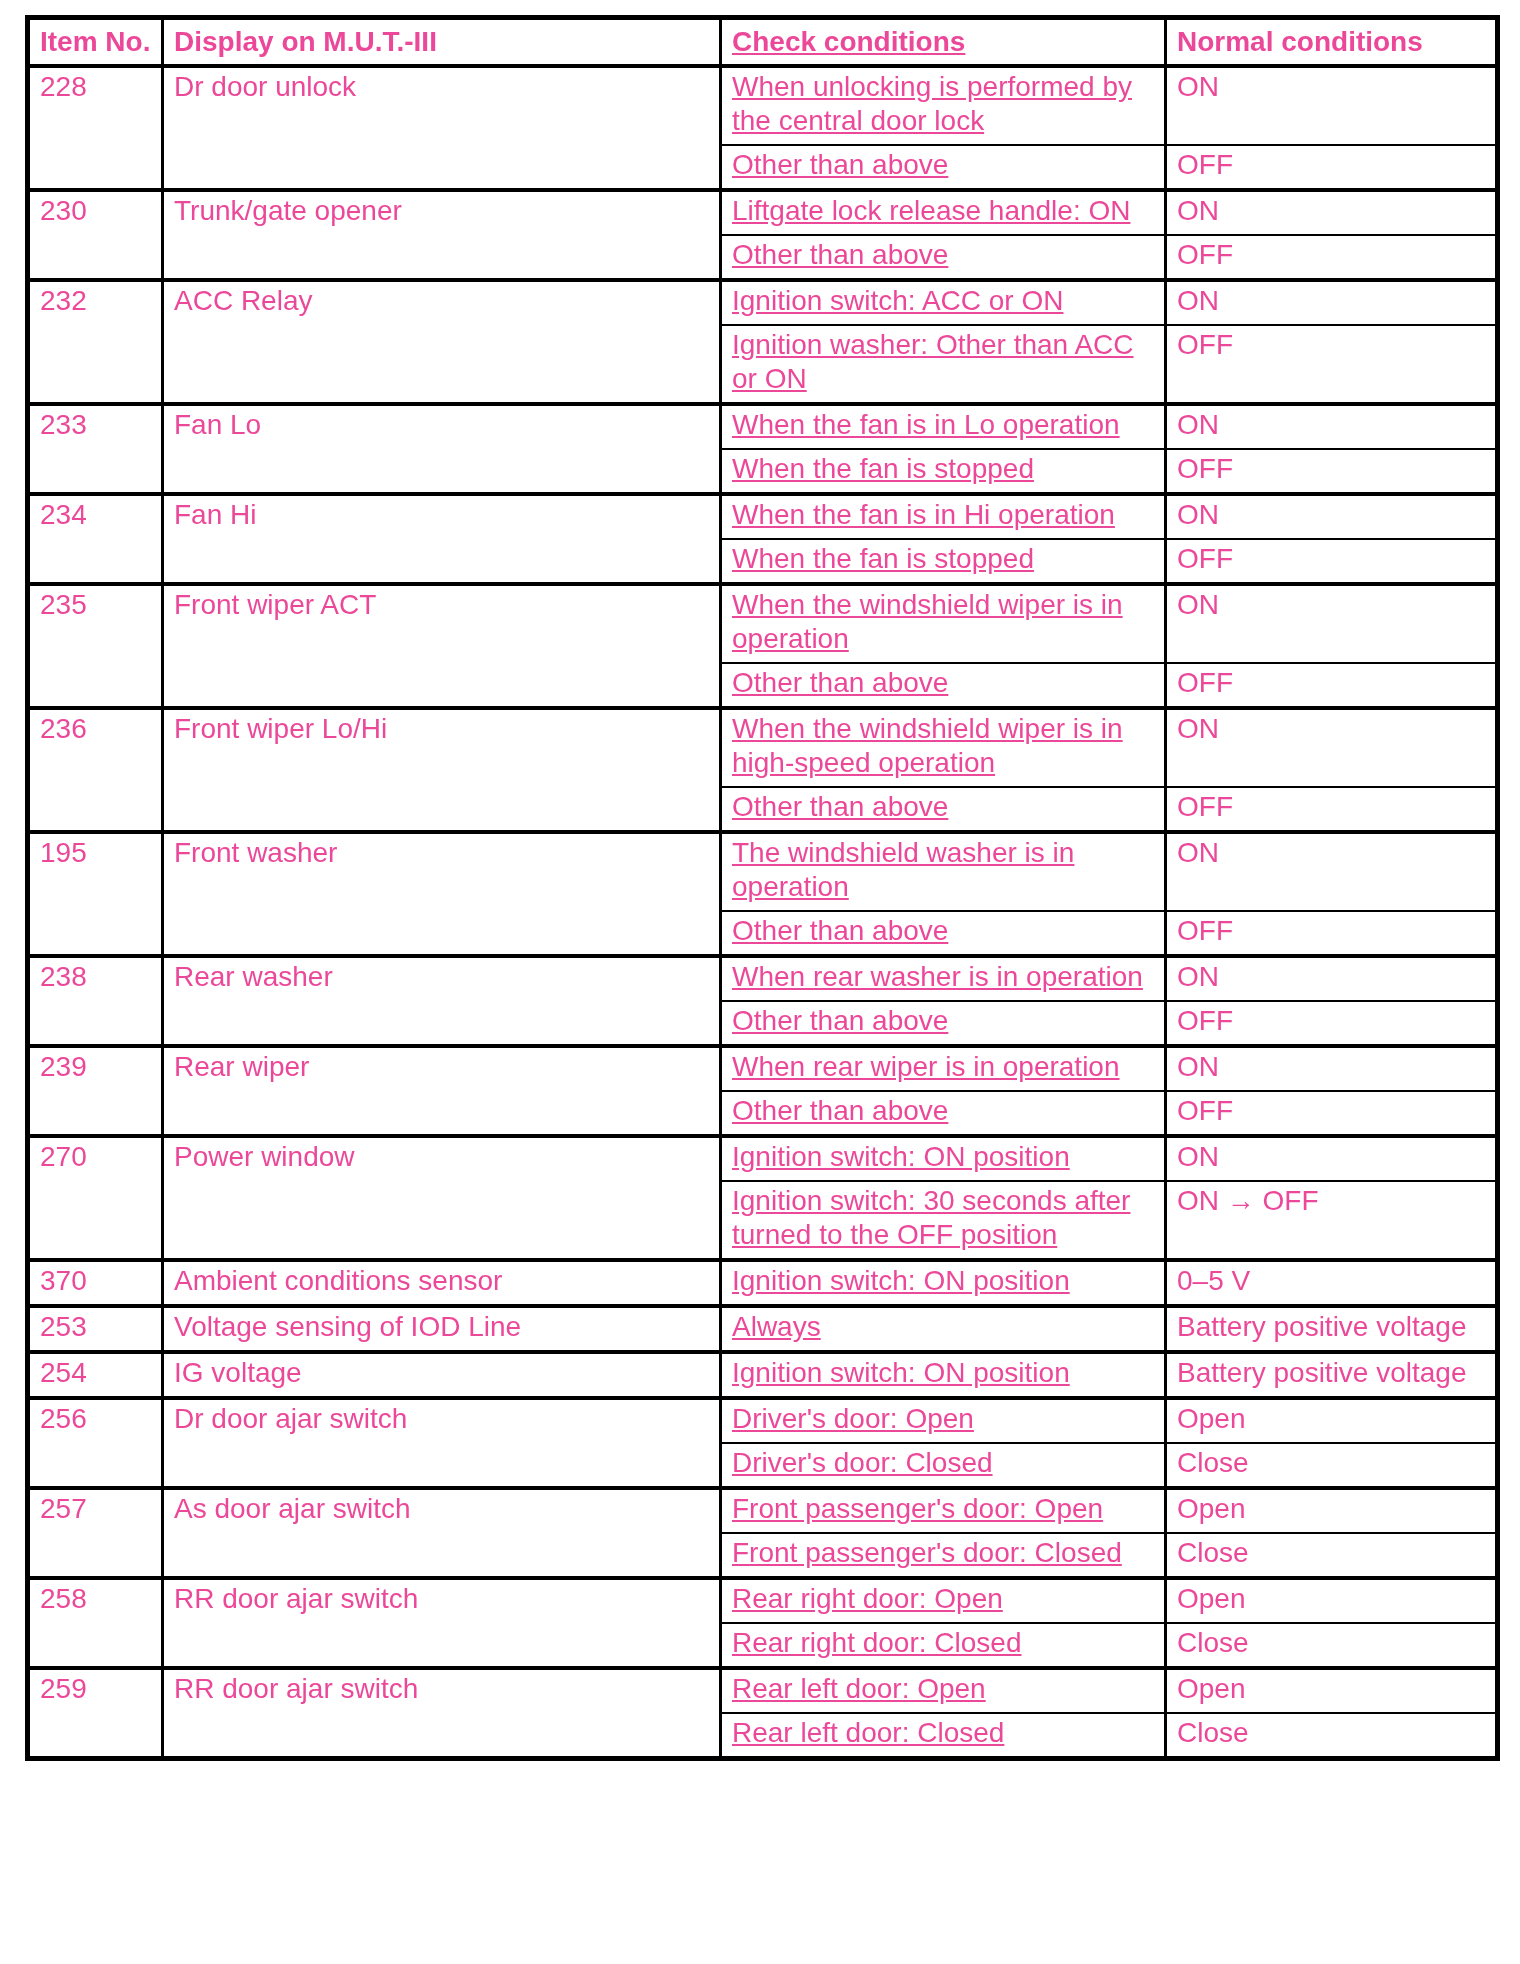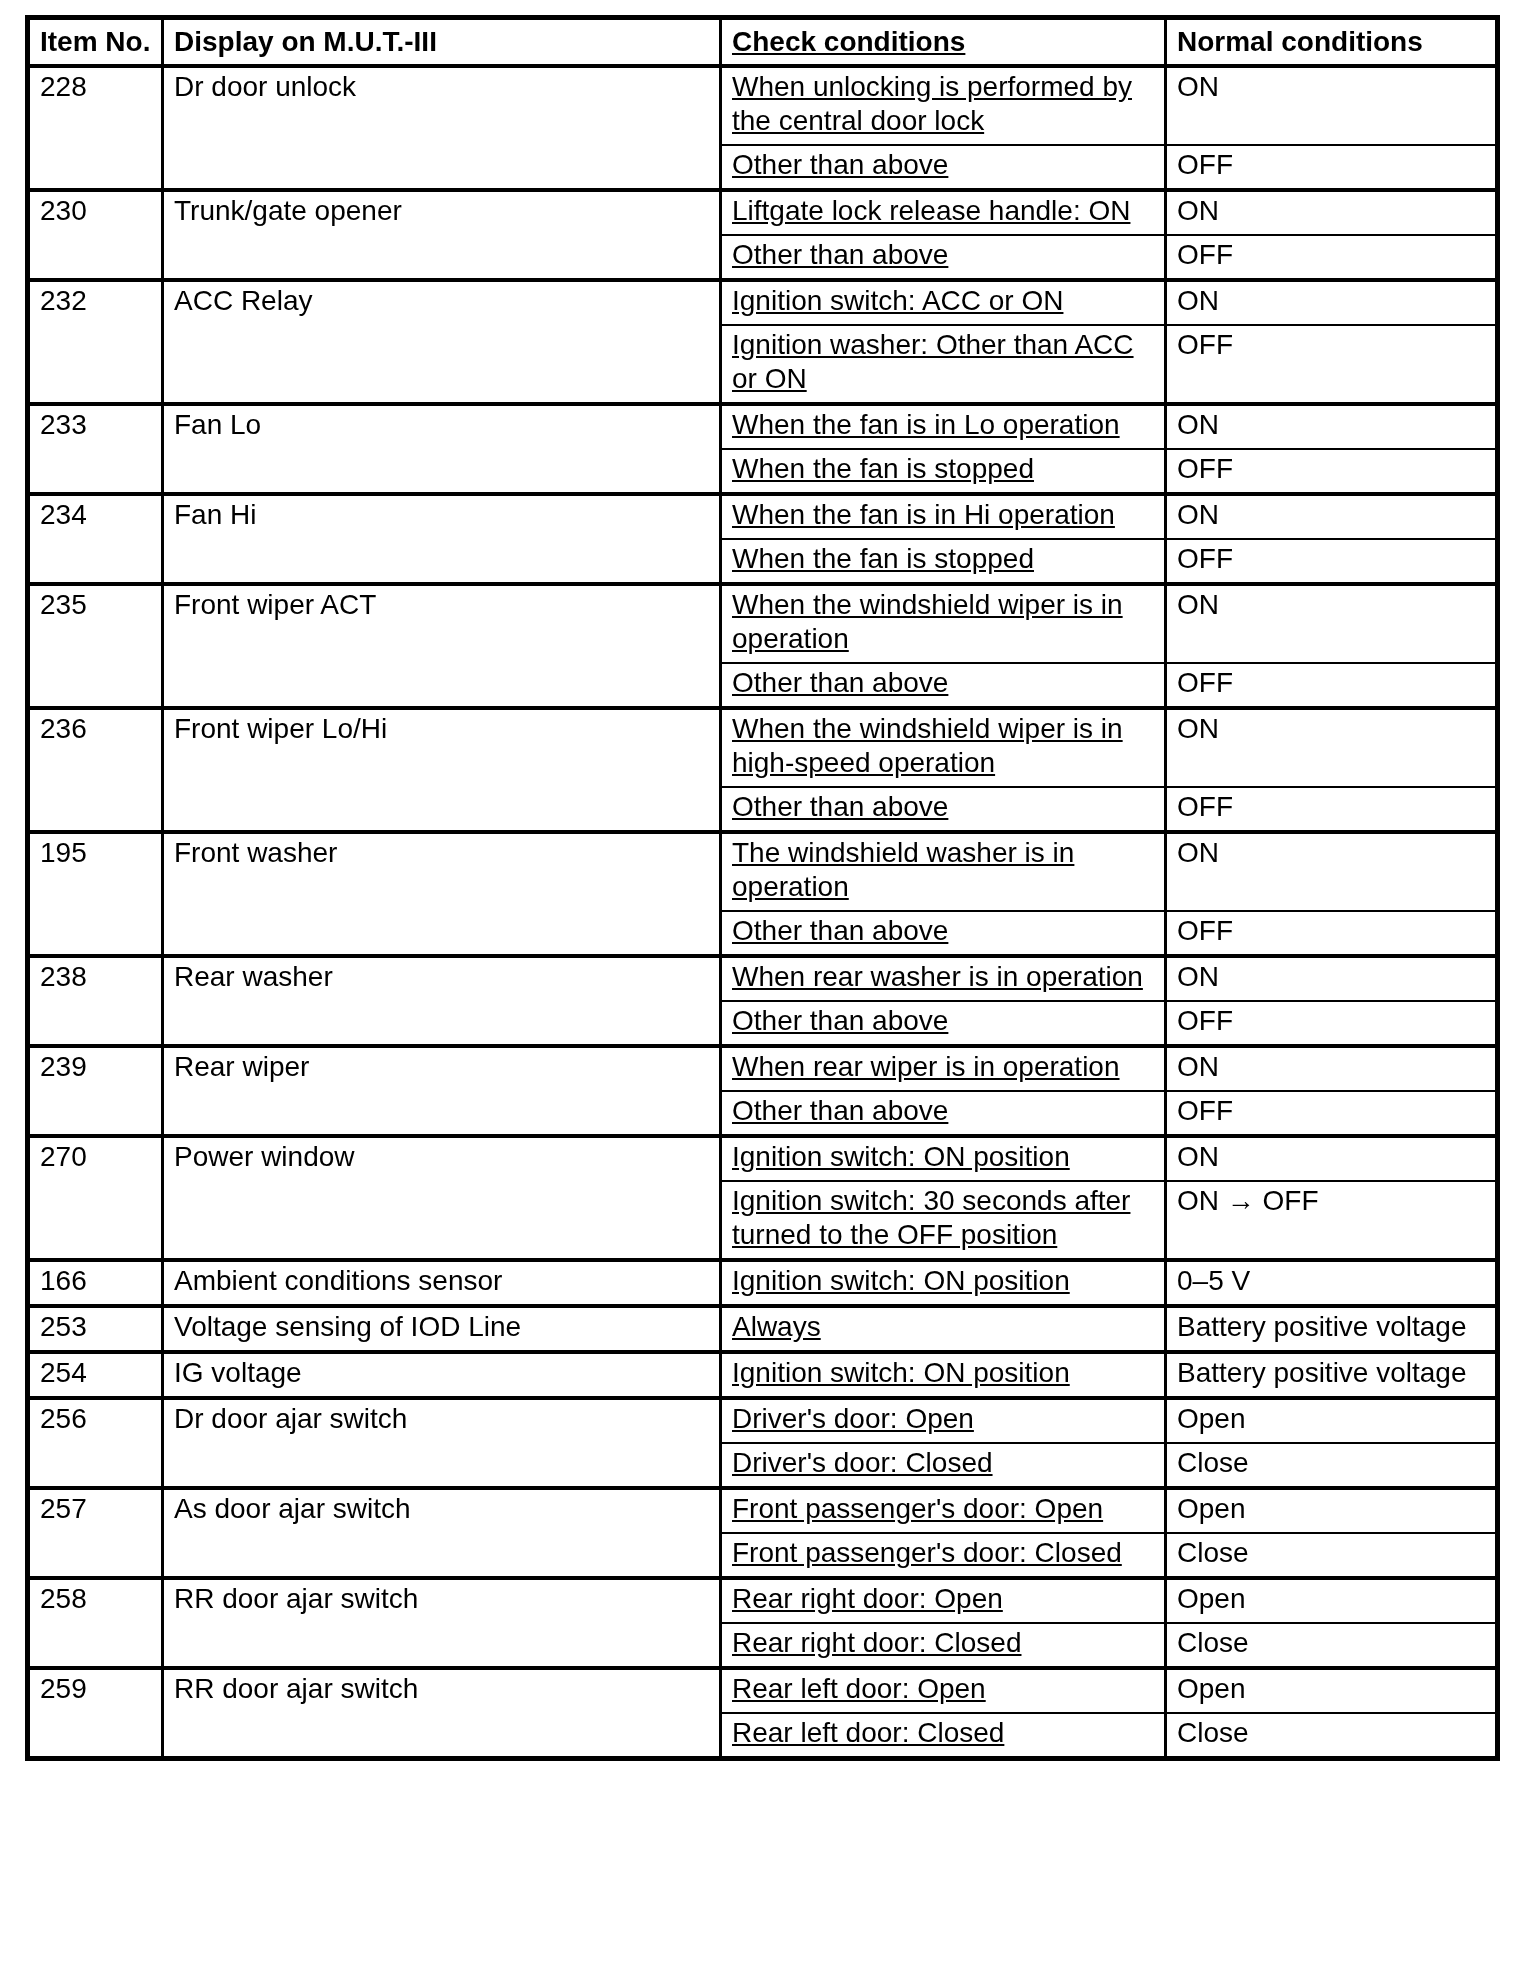--- a/index.html
+++ b/index.html
@@ -6,21 +6,21 @@
     margin: 0;
     padding: 0;
     background: #ffffff;
   }
   .page {
     width: 1520px;
     height: 1964px;
     box-sizing: border-box;
     padding: 15px 25px 10px 25px;
     background: #ffffff;
-    color: #000000;
+    color: #ec4899;
     font-family: "Liberation Sans", sans-serif;
     overflow: hidden;
   }
   table.data-list {
     border-collapse: collapse;
     table-layout: fixed;
     width: 1470px;
     border: 5px solid #000000;
   }
   table.data-list th,
@@ -178,21 +178,21 @@
           <td class="c1" rowspan="2">270</td>
           <td class="c2" rowspan="2">Power window</td>
           <td class="c3">Ignition switch: ON position</td>
           <td class="c4">ON</td>
         </tr>
         <tr class="sub-row">
           <td class="c3">Ignition switch: 30 seconds after turned to the OFF position</td>
           <td class="c4">ON → OFF</td>
         </tr>
         <tr class="group-start">
-          <td class="c1" rowspan="1">166</td>
+          <td class="c1" rowspan="1">370</td>
           <td class="c2" rowspan="1">Ambient conditions sensor</td>
           <td class="c3">Ignition switch: ON position</td>
           <td class="c4">0–5 V</td>
         </tr>
         <tr class="group-start">
           <td class="c1" rowspan="1">253</td>
           <td class="c2" rowspan="1">Voltage sensing of IOD Line</td>
           <td class="c3">Always</td>
           <td class="c4">Battery positive voltage</td>
         </tr>

